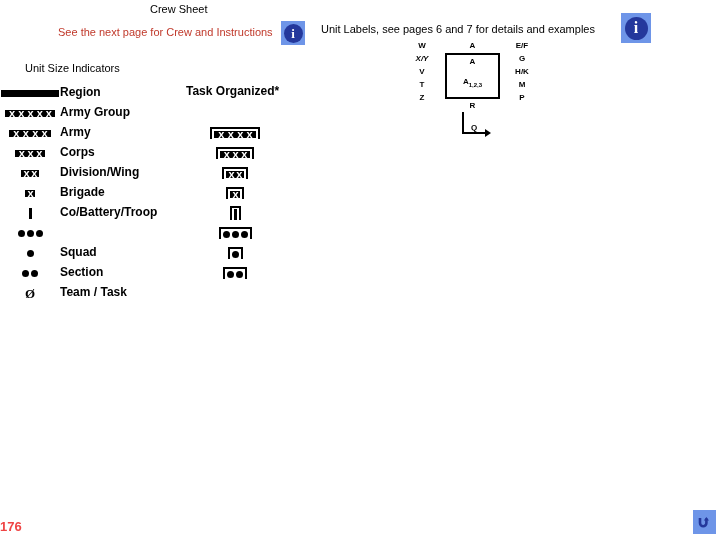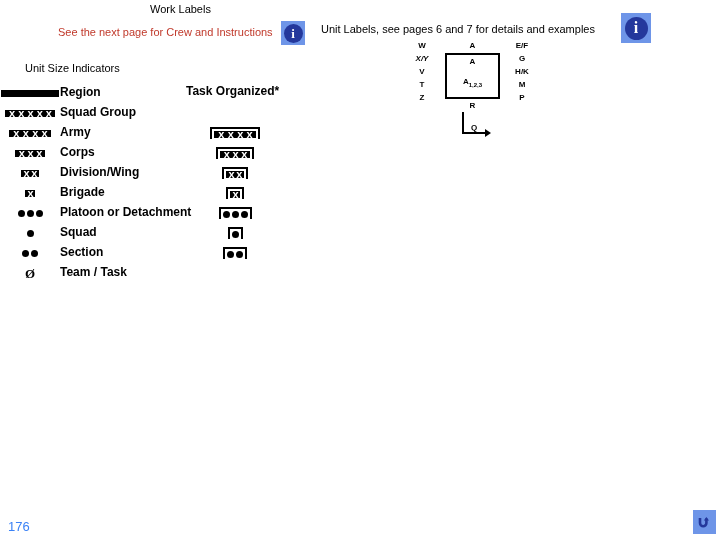--- a/index.html
+++ b/index.html
@@ -254,42 +254,43 @@
     left: 71px;
     top: 81px;
     font-size: 8px;
     font-weight: bold;
     color: #000000;
   }
 
   
   #page-number {
     position: absolute;
-    left: 8px;
+    left: 0;
     top: 519px;
     font-size: 13px;
-    color: #3b82f6;
+    color: #ef4444;
+    font-weight: bold;
   }
   #return-button {
     position: absolute;
     left: 693px;
     top: 510px;
     width: 23px;
     height: 24px;
     background: #6e95e8;
     display: flex;
     align-items: center;
     justify-content: center;
   }
   #return-button svg { display: block; }
 </style>
 </head>
 <body>
 
-<div id="worksheet-title">Work Labels</div>
+<div id="worksheet-title">Crew Sheet</div>
 
 <div id="tips-note">See the next page for Crew and Instructions</div>
 
 <div class="info-icon" id="info-icon-tips">
   <span class="info-disc">i</span>
 </div>
 
 <div id="unit-labels-note">Unit Labels, see pages 6 and 7 for details and examples</div>
 
 <div class="info-icon" id="info-icon-labels">
@@ -309,21 +310,21 @@
     <div class="unit-row">
       <div class="sym-cell">
         <span class="xgroup" style="width: 50px; justify-content: space-evenly;">
           <span class="xchar" style="color: rgb(255, 255, 255);">x</span>
           <span class="xchar" style="color: rgb(255, 255, 255);">x</span>
           <span class="xchar" style="color: rgb(255, 255, 255);">x</span>
           <span class="xchar" style="color: rgb(255, 255, 255);">x</span>
           <span class="xchar" style="color: rgb(255, 255, 255);">x</span>
         </span>
       </div>
-      <div class="unit-label">Squad Group</div>
+      <div class="unit-label">Army Group</div>
     </div>
     <div class="unit-row">
       <div class="sym-cell">
         <span class="xgroup" style="width: 42px; justify-content: space-evenly;">
           <span class="xchar" style="color: rgb(255, 255, 255);">x</span>
           <span class="xchar" style="color: rgb(255, 255, 255);">x</span>
           <span class="xchar" style="color: rgb(255, 255, 255);">x</span>
           <span class="xchar" style="color: rgb(255, 255, 255);">x</span>
         </span>
       </div>
@@ -385,27 +386,41 @@
       <div class="to-cell">
         <span class="to-wrap">
           <span class="xgroup" style="width: 10px; justify-content: space-evenly; filter: none;">
             <span class="xchar" style="color: rgb(255, 255, 255);">x</span>
           </span>
         </span>
       </div>
     </div>
     <div class="unit-row">
       <div class="sym-cell">
+        <span class="sym-bars">
+          <i></i>
+        </span>
+      </div>
+      <div class="unit-label">Co/Battery/Troop</div>
+      <div class="to-cell">
+        <span class="to-wrap">
+          <span class="sym-bars" style="filter: none;">
+            <i></i>
+          </span>
+        </span>
+      </div>
+    </div>
+    <div class="unit-row">
+      <div class="sym-cell">
         <span class="sym-dots">
           <i></i>
           <i></i>
           <i></i>
         </span>
       </div>
-      <div class="unit-label">Platoon or Detachment</div>
       <div class="to-cell">
         <span class="to-wrap">
           <span class="sym-dots" style="filter: none;">
             <i></i>
             <i></i>
             <i></i>
           </span>
         </span>
       </div>
     </div>

